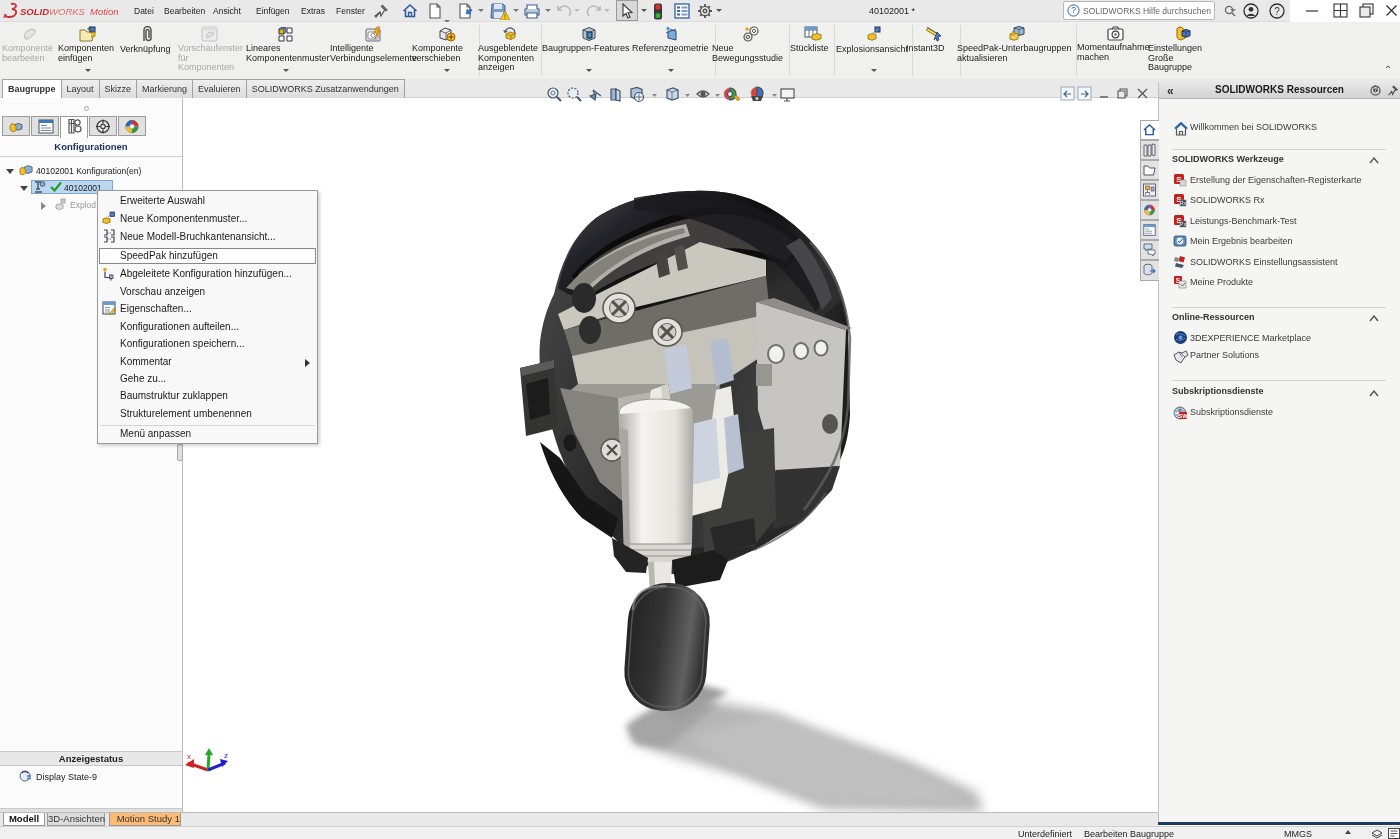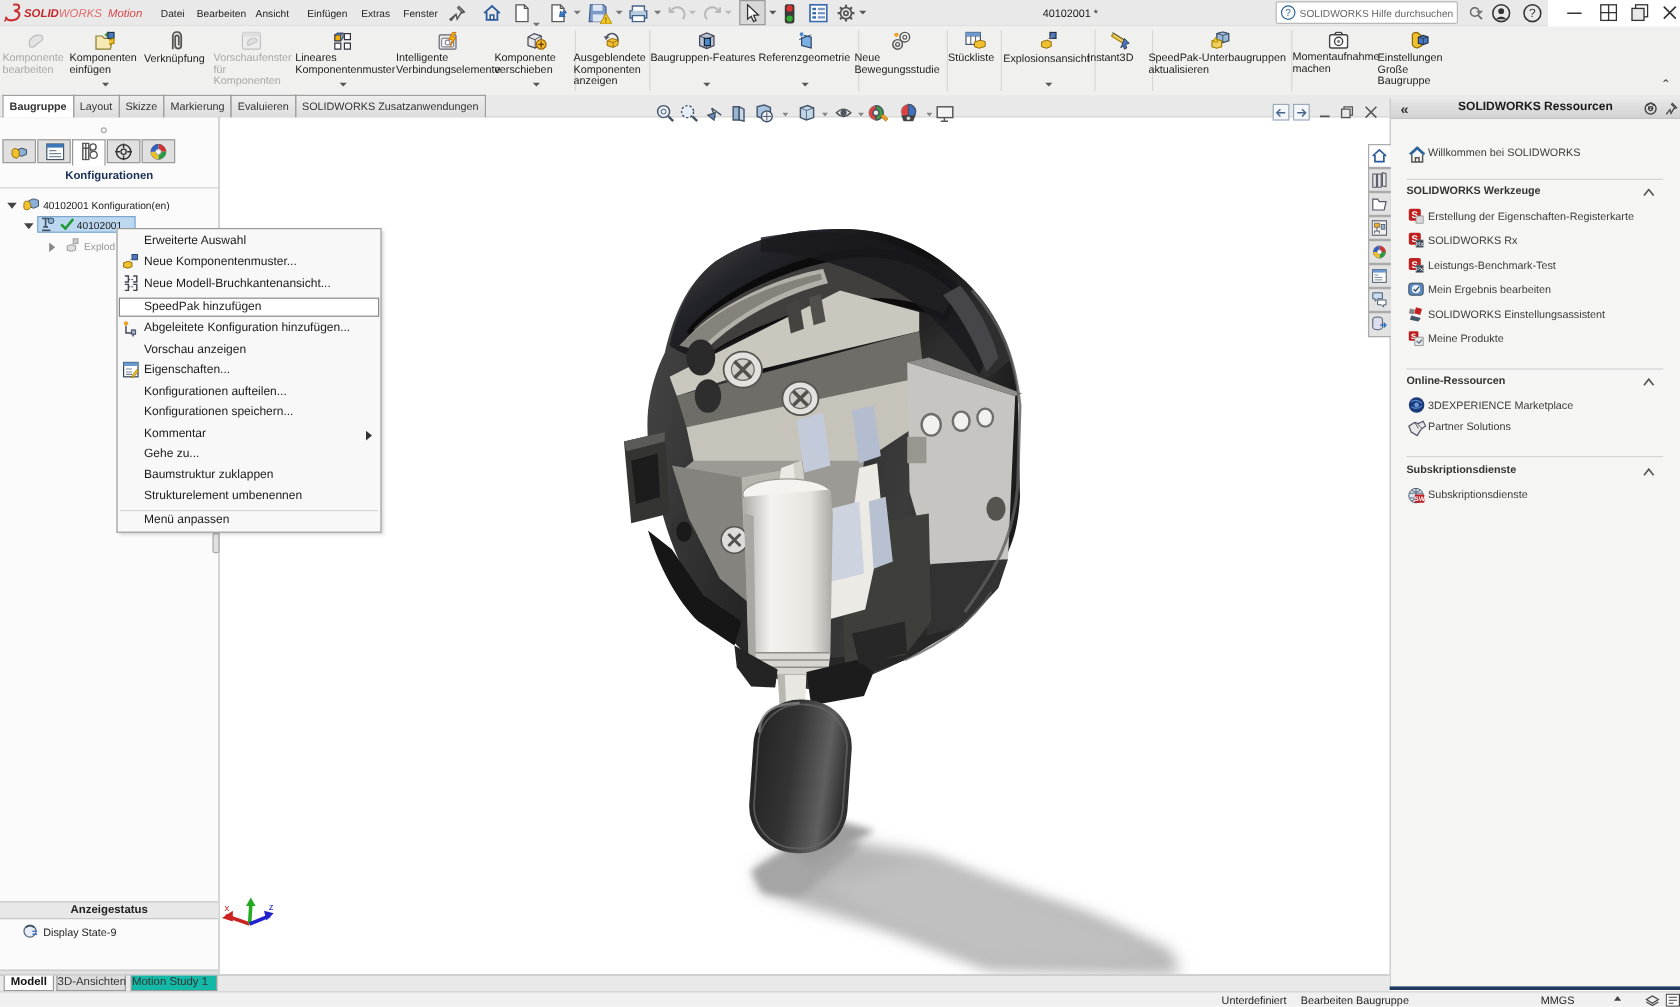--- a/index.html
+++ b/index.html
@@ -676,21 +676,21 @@
       <path d="M2,5 h10 M2,9 h10 M7,1 v12 M3.5,2.5 q3.5,3 7,0 M3.5,11.5 q3.5,-3 7,0" stroke="#456" fill="none" stroke-width="0.7"></path>
       <rect x="6" y="6" width="8" height="7" rx="1" fill="#c02020"></rect>
       <text x="10" y="11.5" font-size="5.5" font-weight="bold" fill="#fff" text-anchor="middle">SW</text>
     </svg>
   <span class="tpitem" style="left:31px;top:308px">Subskriptionsdienste</span>
 </div>
 <div class="abs" style="left:1158px;top:822px;width:242px;height:3px;background:#1e3a5f;z-index:6"></div>
 <div id="bottomtabs">
   <span class="abs" style="left:3px;top:0px;width:42px;height:13px;background:#fff;border:1px solid #999;border-top:none;font-size:9.5px;font-weight:bold;color:#111;text-align:center;line-height:12px;white-space:nowrap">Modell</span>
   <span class="abs" style="left:47px;top:0px;width:58px;height:13px;background:#dcdcdc;border:1px solid #999;border-top:none;font-size:9.5px;color:#333;text-align:center;line-height:12px;white-space:nowrap">3D-Ansichten</span>
-  <span class="abs" style="left:109px;top:0px;width:72px;height:13px;background:#14b8a6;border:1px solid #999;border-top:none;font-size:9.5px;color:#333;text-align:left;line-height:12px;white-space:nowrap">Motion Study 1</span>
+  <span class="abs" style="left:109px;top:0px;width:72px;height:13px;background:#fdba74;border:1px solid #999;border-top:none;font-size:9.5px;color:#333;text-align:right;line-height:12px;white-space:nowrap">Motion Study 1</span>
 </div>
 <div id="statusbar">
   <span class="abs" style="left:1018px;top:2px;font-size:9px;color:#222">Unterdefiniert</span>
   <span class="abs" style="left:1084px;top:2px;font-size:9px;color:#222">Bearbeiten Baugruppe</span>
   <span class="abs" style="left:1284px;top:2px;font-size:9px;color:#222">MMGS</span>
   <span class="abs" style="left:1345px;top:3px;width:0;height:0;border-left:3.5px solid transparent;border-right:3.5px solid transparent;border-bottom:4px solid #444"></span>
   <svg class="abs" style="left:1371px;top:1px" width="13" height="11" viewBox="0 0 13 11">
       <path d="M1,5 l5,-3 5,3 -5,3 z" fill="none" stroke="#444" stroke-width="1"></path>
       <path d="M1,7 l5,3 5,-3" fill="none" stroke="#444" stroke-width="1"></path>
     </svg>

